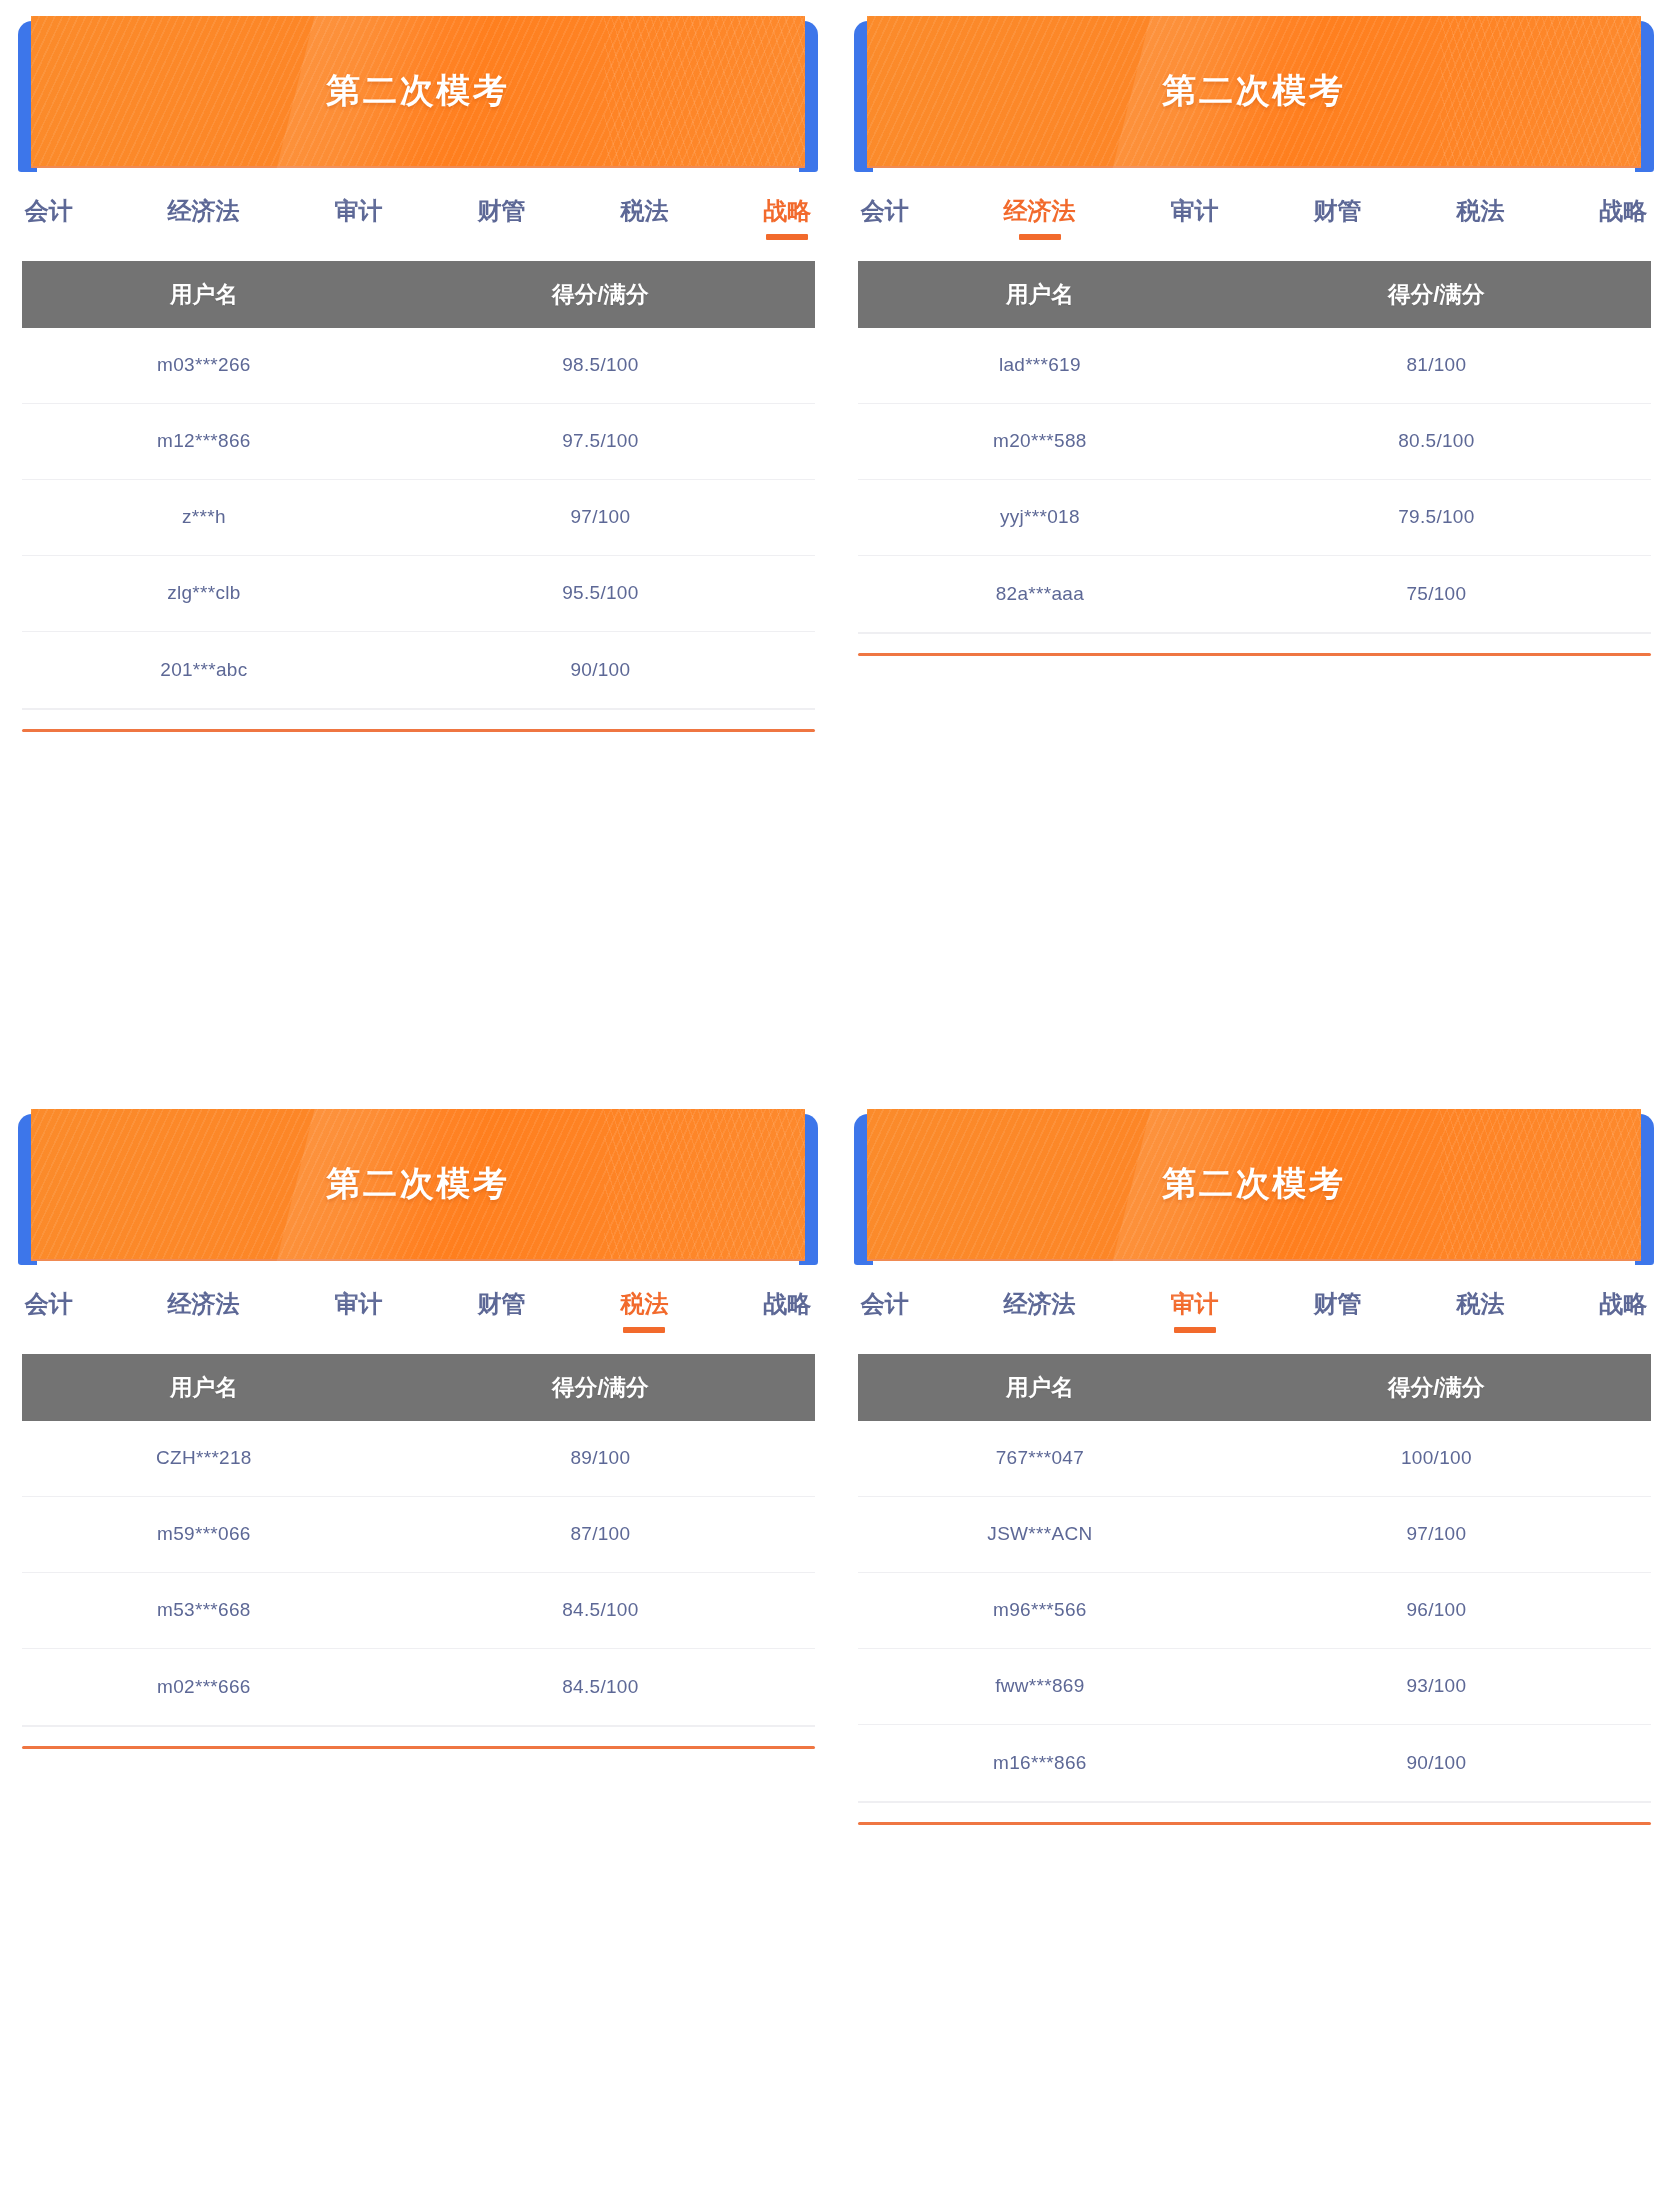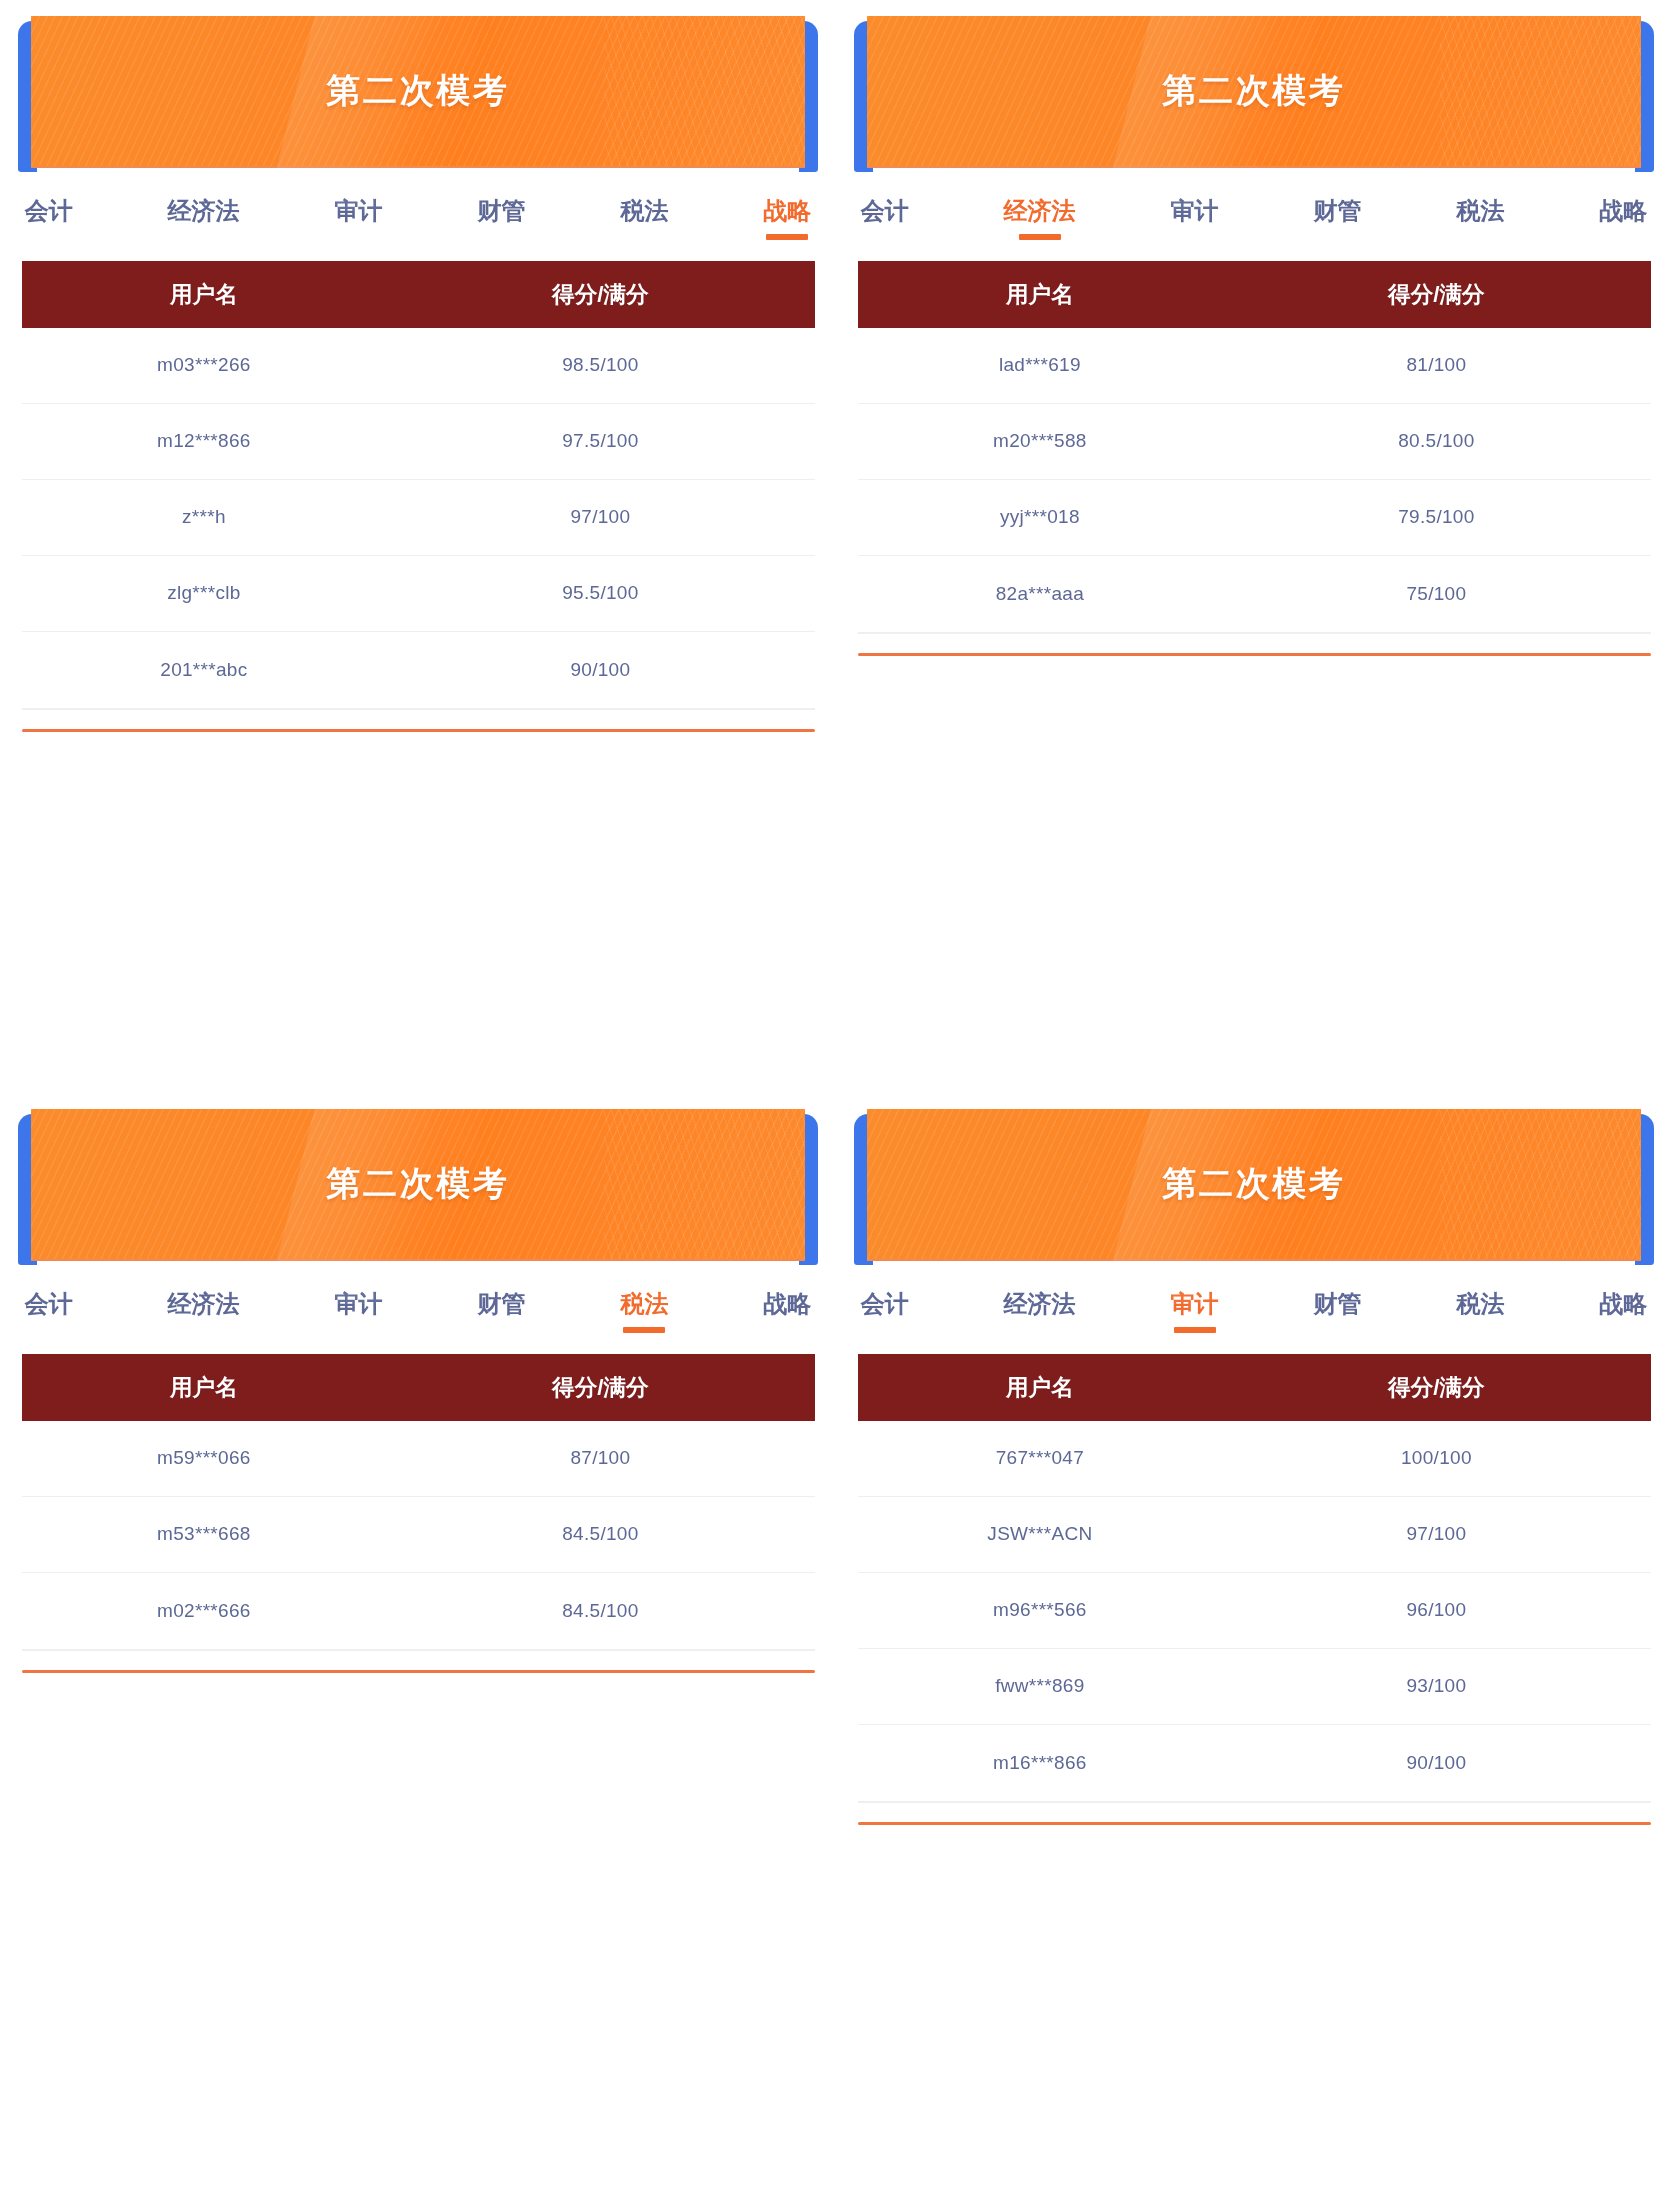--- a/index.html
+++ b/index.html
@@ -125,21 +125,21 @@
     border-radius: 1.1px;
     display: none;
   }
   .tab.active .underline { display: block; }
 
   
   .table {
     margin: 18.3px 21.5px 0 21.5px;
   }
   .thead {
-    background: #7f1d1d;
+    background: #737373;
     height: 67px;
     display: flex;
     align-items: center;
   }
   .th {
     color: #ffffff;
     font-size: 22.6px;
     font-weight: bold;
     text-shadow: 0 1.1px 1.6px rgba(0,0,0,0.12);
   }
@@ -281,20 +281,24 @@
         <div class="tab"><span>财管</span></div>
         <div class="tab active"><span>税法</span><span class="underline"></span></div>
         <div class="tab"><span>战略</span></div>
       </div>
       <div class="table">
         <div class="thead">
           <div class="th th-user">用户名</div>
           <div class="th th-score">得分/满分</div>
         </div>
         <div class="row">
+          <div class="cell cell-user">CZH***218</div>
+          <div class="cell cell-score">89/100</div>
+        </div>
+        <div class="row">
           <div class="cell cell-user">m59***066</div>
           <div class="cell cell-score">87/100</div>
         </div>
         <div class="row">
           <div class="cell cell-user">m53***668</div>
           <div class="cell cell-score">84.5/100</div>
         </div>
         <div class="row">
           <div class="cell cell-user">m02***666</div>
           <div class="cell cell-score">84.5/100</div>

